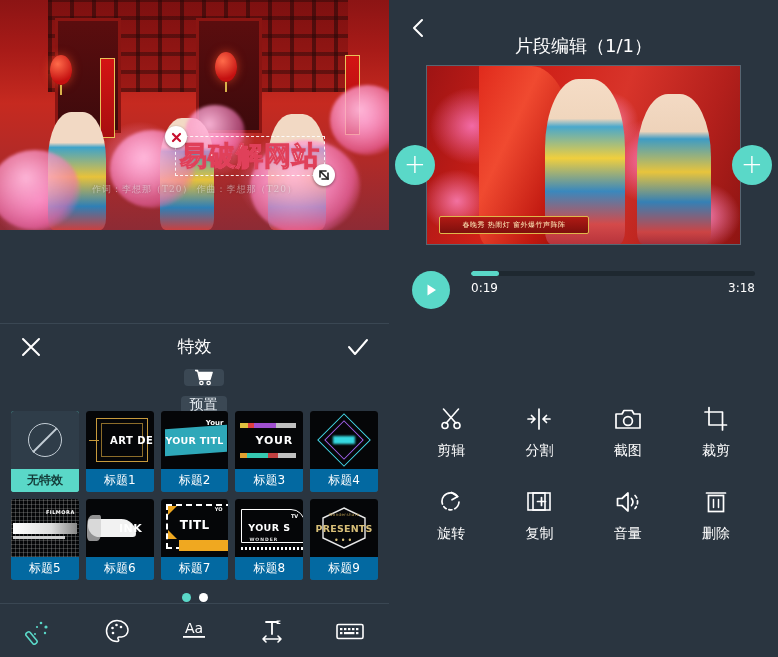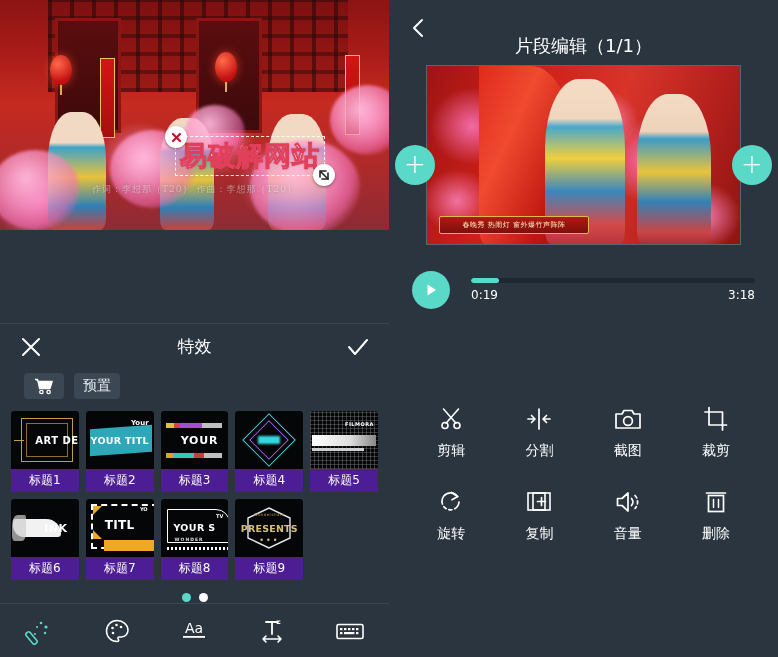--- a/index.html
+++ b/index.html
@@ -114,21 +114,21 @@
     position: relative; height: 45px; display: flex; align-items: center;
     padding: 0 18px;
   }
   .fx-close, .fx-confirm { width: 26px; height: 26px; cursor: pointer; }
   .fx-title {
     position: absolute; left: 0; right: 0; text-align: center;
     font-size: 17px; color: #ffffff; pointer-events: none;
   }
   .fx-confirm { margin-left: auto; }
 
-  .fx-tabs { display: flex; align-items: center; gap: 10px; padding: 0 14px 0 24px; height: 34px; }
+  .fx-tabs { display: flex; align-items: center; gap: 10px; padding: 0 14px 0 32px; height: 34px; flex-direction: column; }
   .fx-cart {
     width: 40px; height: 26px; background: #3b4854; border-radius: 4px;
     display: flex; align-items: center; justify-content: center; cursor: pointer;
   }
   .fx-preset {
     height: 26px; padding: 0 9px; background: #3b4854; border-radius: 4px;
     display: flex; align-items: center; font-size: 14px; color: #e6ecf1; cursor: pointer;
   }
 
   .fx-grid {
@@ -141,21 +141,21 @@
   }
   .fx-item.selected { outline: 2px solid #5ad8c8; outline-offset: -2px; background: #2f3d49; }
   .fx-thumb {
     width: 100%; height: 58px; background: #050608;
     position: relative; overflow: hidden;
     display: flex; align-items: center; justify-content: center;
   }
   .fx-item.selected .fx-thumb { background: #2f3d49; }
   .fx-label {
     height: 23px; display: flex; align-items: center; justify-content: center;
-    font-size: 12px; color: #ffffff; background: #4c1d95;
+    font-size: 12px; color: #ffffff; background: #0369a1;
   }
   .fx-item.selected .fx-label { background: #5ad8c8; color: #133b38; font-weight: bold; }
   .no-fx-circle {
     width: 34px; height: 34px; border-radius: 50%; border: 1.5px solid #c3cdd5;
     position: relative;
   }
   .no-fx-circle::after {
     content: ''; position: absolute; left: 50%; top: -1px; width: 1.5px; height: 34px;
     background: #c3cdd5; transform: rotate(45deg); transform-origin: center; margin-left: -.75px;
   }
@@ -221,21 +221,21 @@
   }
   .rp-add {
     position: absolute; top: 90px; width: 40px; height: 40px; border-radius: 50%;
     background: #5ad8c8; display: flex; align-items: center; justify-content: center;
     cursor: pointer;
   }
   .rp-add.l { left: 6px; }
   .rp-add.r { right: 6px; }
   .rp-add span { font-size: 26px; color: #ffffff; line-height: 1; margin-top: -3px; font-weight: 300; }
 
-  .rp-controls { display: flex; align-items: center; padding: 16px 23px 0 23px; }
+  .rp-controls { display: flex; padding: 16px 23px 0 23px; }
   .play-btn {
     width: 38px; height: 38px; border-radius: 50%; background: #5ad8c8;
     display: flex; align-items: center; justify-content: center; cursor: pointer; flex: none;
   }
   .pb-track { flex: 1; margin-left: 21px; }
   .pb-bar { height: 5px; border-radius: 3px; background: #1e2830; position: relative; overflow: hidden; cursor: pointer; }
   .pb-fill { position: absolute; left: 0; top: 0; height: 100%; background: #5ad8c8; border-radius: 3px; }
   .pb-times { display: flex; justify-content: space-between; margin-top: 5px; font-size: 12px; color: #ffffff; }
 
   .rp-actions {
@@ -318,20 +318,26 @@
             <circle cx="14.6" cy="14" r="1.7" fill="none" stroke="#ffffff" stroke-width="1.3"></circle>
           </svg>
         </div>
         <div class="fx-preset">
           <span>预置</span>
         </div>
       </div>
 
       <div class="fx-grid">
 
+        <div class="fx-item selected">
+          <div class="fx-thumb">
+            <div class="no-fx-circle"></div>
+          </div>
+          <div class="fx-label">无特效</div>
+        </div>
 
         <div class="fx-item">
           <div class="fx-thumb">
             <div style="position:absolute;left:10px;top:7px;right:6px;bottom:7px;border:1px solid #c79a3c;"></div>
             <div style="position:absolute;left:15px;top:12px;right:11px;bottom:12px;border:1px solid #8d6d2a;"></div>
             <div style="position:absolute;left:3px;top:50%;width:10px;height:1px;background:#c79a3c;"></div>
             <span class="tw" style="position:relative;font-size:10px;letter-spacing:.5px;margin-left:24px;">ART DE</span>
           </div>
           <div class="fx-label">标题1</div>
         </div>

